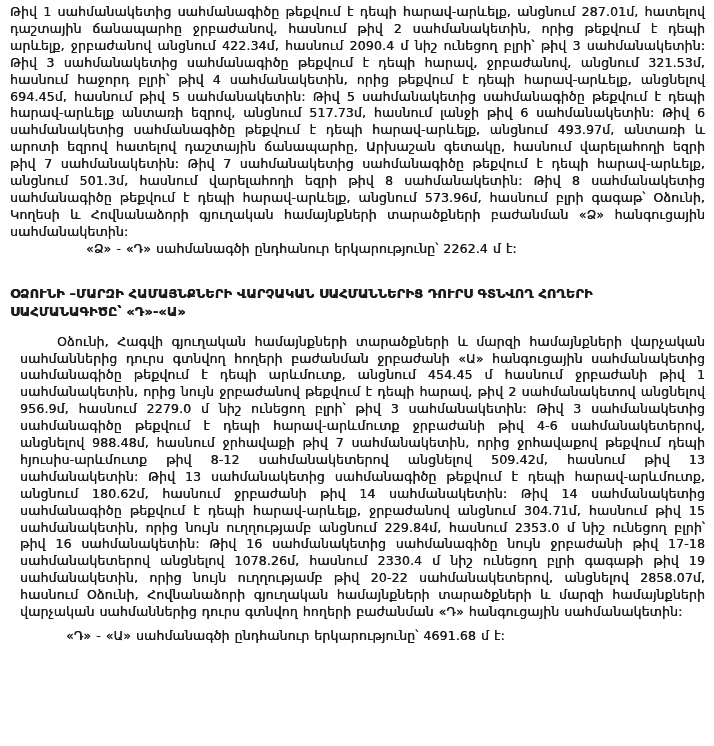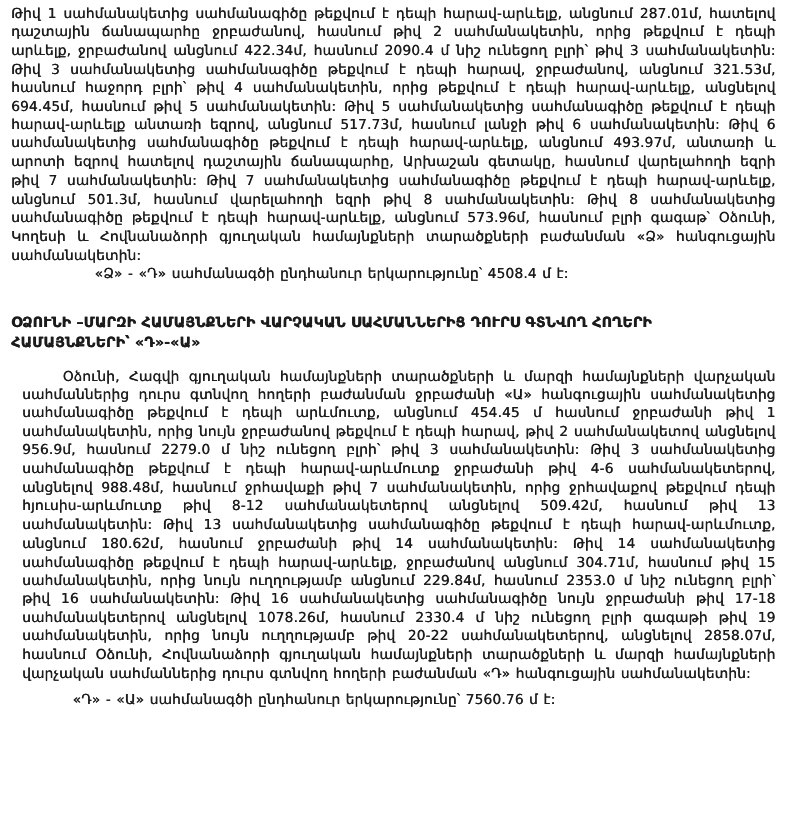--- a/index.html
+++ b/index.html
@@ -54,24 +54,24 @@
     margin-left: 10px;
   }
 </style>
 </head>
 <body>
 
 <div class="doc-page">
 
   <div class="scan-text para-1">Թիվ 1 սահմանակետից սահմանագիծը թեքվում է դեպի հարավ-արևելք, անցնում 287.01մ, հատելով դաշտային ճանապարհը ջրբաժանով, հասնում թիվ 2 սահմանակետին, որից թեքվում է դեպի արևելք, ջրբաժանով անցնում 422.34մ, հասնում 2090.4 մ նիշ ունեցող բլրի՝ թիվ 3 սահմանակետին: Թիվ 3 սահմանակետից սահմանագիծը թեքվում է դեպի հարավ, ջրբաժանով, անցնում 321.53մ, հասնում հաջորդ բլրի՝ թիվ 4 սահմանակետին, որից թեքվում է դեպի հարավ-արևելք, անցնելով 694.45մ, հասնում թիվ 5 սահմանակետին: Թիվ 5 սահմանակետից սահմանագիծը թեքվում է դեպի հարավ-արևելք անտառի եզրով, անցնում 517.73մ, հասնում լանջի թիվ 6 սահմանակետին: Թիվ 6 սահմանակետից սահմանագիծը թեքվում է դեպի հարավ-արևելք, անցնում 493.97մ, անտառի և արոտի եզրով հատելով դաշտային ճանապարհը, Արխաշան գետակը, հասնում վարելահողի եզրի թիվ 7 սահմանակետին: Թիվ 7 սահմանակետից սահմանագիծը թեքվում է դեպի հարավ-արևելք, անցնում 501.3մ, հասնում վարելահողի եզրի թիվ 8 սահմանակետին: Թիվ 8 սահմանակետից սահմանագիծը թեքվում է դեպի հարավ-արևելք, անցնում 573.96մ, հասնում բլրի գագաթ՝ Օձունի, Կողեսի և Հովնանաձորի գյուղական համայնքների տարածքների բաժանման «Ձ» հանգուցային սահմանակետին:</div>
 
-  <div class="summary-line">«Ձ» - «Դ» սահմանագծի ընդհանուր երկարությունը՝ 4508.4 մ է:</div>
+  <div class="summary-line">«Ձ» - «Դ» սահմանագծի ընդհանուր երկարությունը՝ 2262.4 մ է:</div>
 
   <div class="section-heading">
     <div>ՕՁՈՒՆԻ –ՄԱՐԶԻ ՀԱՄԱՅՆՔՆԵՐԻ ՎԱՐՉԱԿԱՆ ՍԱՀՄԱՆՆԵՐԻՑ ԴՈՒՐՍ ԳՏՆՎՈՂ ՀՈՂԵՐԻ</div>
-    <div>ՀԱՄԱՅՆՔՆԵՐԻ՝ «Դ»-«Ա»</div>
+    <div>ՍԱՀՄԱՆԱԳԻԾԸ՝ «Դ»-«Ա»</div>
   </div>
 
   <div class="scan-text para-2">Օձունի, Հագվի գյուղական համայնքների տարածքների և մարզի համայնքների վարչական սահմաններից դուրս գտնվող հողերի բաժանման ջրբաժանի «Ա» հանգուցային սահմանակետից սահմանագիծը թեքվում է դեպի արևմուտք, անցնում 454.45 մ հասնում ջրբաժանի թիվ 1 սահմանակետին, որից նույն ջրբաժանով թեքվում է դեպի հարավ, թիվ 2 սահմանակետով անցնելով 956.9մ, հասնում 2279.0 մ նիշ ունեցող բլրի՝ թիվ 3 սահմանակետին: Թիվ 3 սահմանակետից սահմանագիծը թեքվում է դեպի հարավ-արևմուտք ջրբաժանի թիվ 4-6 սահմանակետերով, անցնելով 988.48մ, հասնում ջրհավաքի թիվ 7 սահմանակետին, որից ջրհավաքով թեքվում դեպի հյուսիս-արևմուտք թիվ 8-12 սահմանակետերով անցնելով 509.42մ, հասնում թիվ 13 սահմանակետին: Թիվ 13 սահմանակետից սահմանագիծը թեքվում է դեպի հարավ-արևմուտք, անցնում 180.62մ, հասնում ջրբաժանի թիվ 14 սահմանակետին: Թիվ 14 սահմանակետից սահմանագիծը թեքվում է դեպի հարավ-արևելք, ջրբաժանով անցնում 304.71մ, հասնում թիվ 15 սահմանակետին, որից նույն ուղղությամբ անցնում 229.84մ, հասնում 2353.0 մ նիշ ունեցող բլրի՝ թիվ 16 սահմանակետին: Թիվ 16 սահմանակետից սահմանագիծը նույն ջրբաժանի թիվ 17-18 սահմանակետերով անցնելով 1078.26մ, հասնում 2330.4 մ նիշ ունեցող բլրի գագաթի թիվ 19 սահմանակետին, որից նույն ուղղությամբ թիվ 20-22 սահմանակետերով, անցնելով 2858.07մ, հասնում Օձունի, Հովնանաձորի գյուղական համայնքների տարածքների և մարզի համայնքների վարչական սահմաններից դուրս գտնվող հողերի բաժանման «Դ» հանգուցային սահմանակետին:</div>
 
-  <div class="summary-line summary-2">«Դ» - «Ա» սահմանագծի ընդհանուր երկարությունը՝ 7560.76 մ է:</div>
+  <div class="summary-line summary-2">«Դ» - «Ա» սահմանագծի ընդհանուր երկարությունը՝ 4691.68 մ է:</div>
 
 </div>
 
 </body></html>

